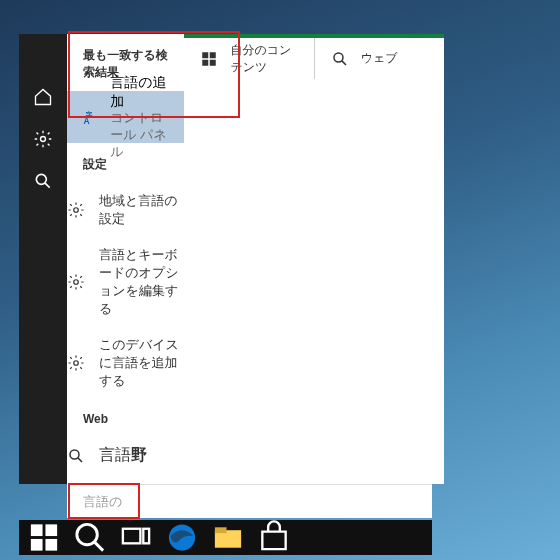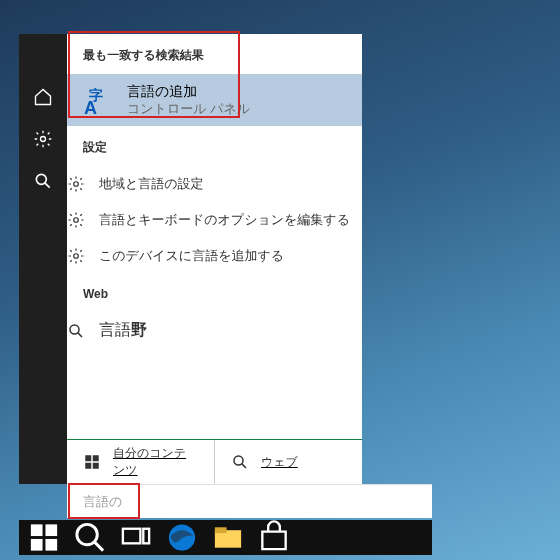--- a/index.html
+++ b/index.html
@@ -26,24 +26,23 @@
     padding-top: 53px;
   }
   .left-strip .strip-icon {
     width: 20px; height: 20px;
     color: #ffffff;
     display: flex; align-items: center; justify-content: center;
   }
   .search-panel {
     position: absolute;
     left: 67px; top: 34px;
-    width: 295px; height: 450px;
+    width: 377px; height: 450px;
     background: #ffffff;
     display: flex;
-    flex-direction: column;
   }
   .results-area {
     flex: 1;
     overflow: hidden;
   }
   .section-title {
     font-size: 12px;
     font-weight: 600;
     color: #333;
     padding: 13px 16px 10px;
@@ -81,23 +80,22 @@
   }
   .result-icon {
     width: 18px; height: 18px;
     display: flex; align-items: center; justify-content: center;
     color: #333;
     flex-shrink: 0;
   }
   .web-item .result-text { font-size: 16px; }
   .bottom-tabs {
     display: flex;
-    border-top: 1px solid #15803d;
+    border-top: 4px solid #15803d;
     height: 45px;
-    text-decoration: underline;
   }
   .bottom-tab {
     flex: 1;
     display: flex;
     align-items: center;
     gap: 12px;
     padding: 0 16px;
     font-size: 12px;
     color: #333;
     border-right: 1px solid #ccc;

